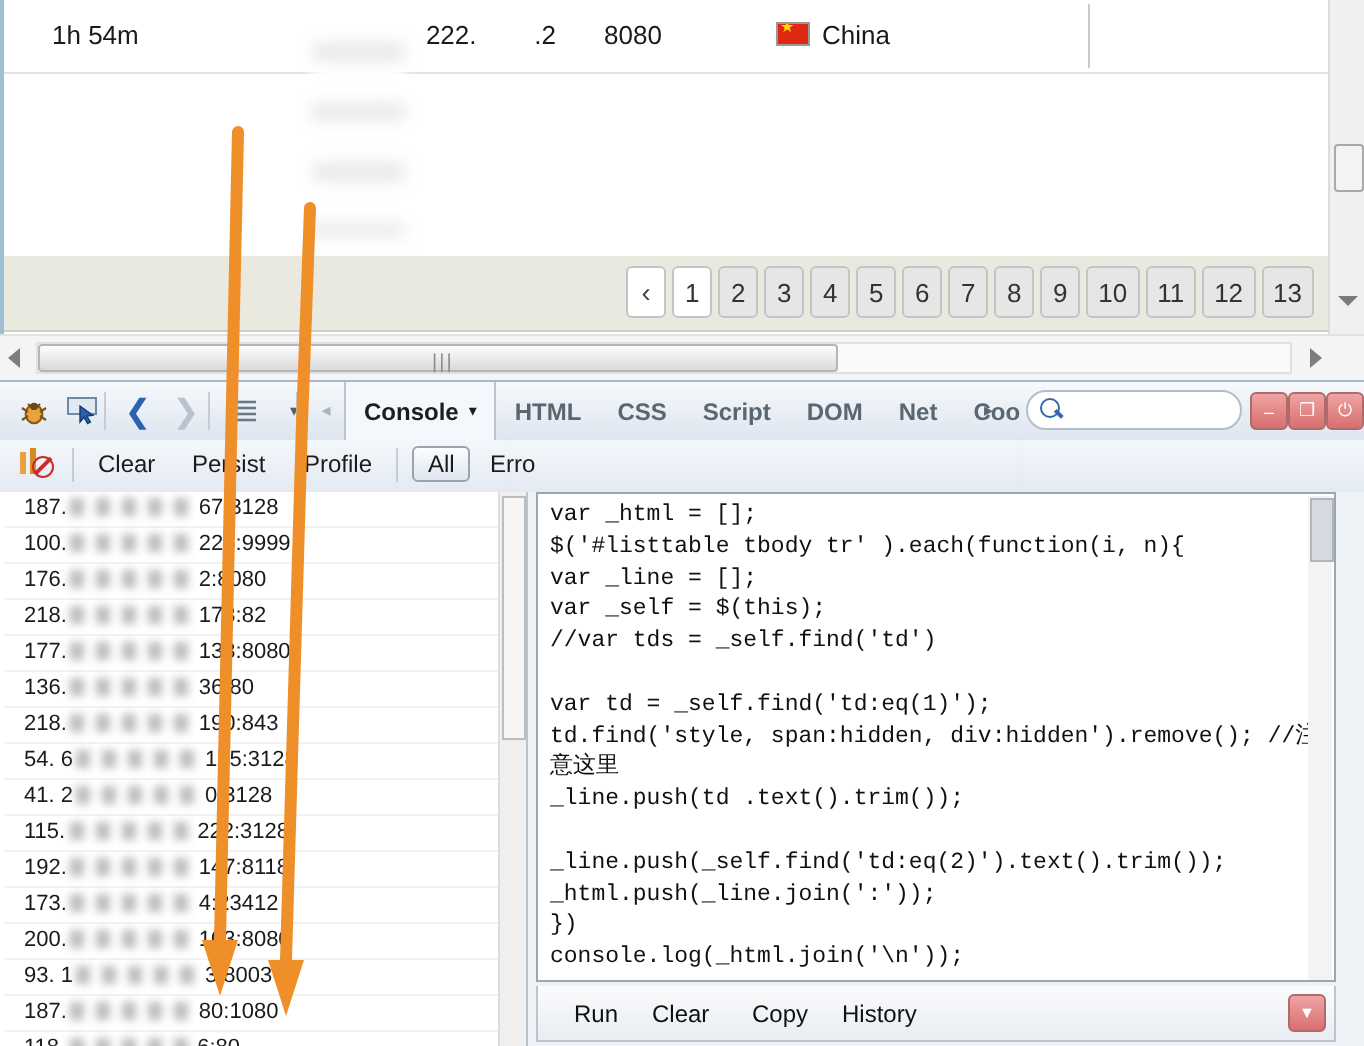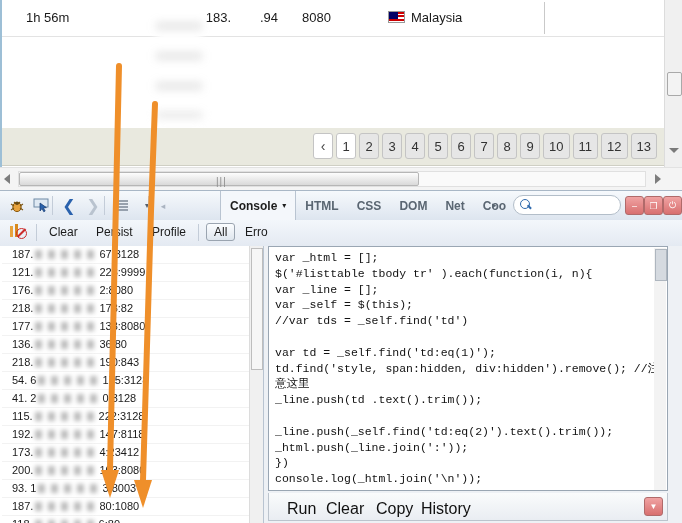--- a/index.html
+++ b/index.html
@@ -67,21 +67,21 @@
   .fb-ico{position:absolute;top:4px;width:22px;height:21px;display:flex;align-items:center;justify-content:center;font-size:13px;}
   .ico-bug{left:6px;}
   .ico-insp{left:30px;}
   .sep{position:absolute;top:5px;width:1px;height:19px;background:#c3ccd8;}
   .ico-back{left:58px;color:#2a62ad;font-size:16px;font-weight:bold;}
   .ico-fwd{left:82px;color:#b9c3cf;font-size:16px;font-weight:bold;}
   .ico-menu{left:110px;}
   .ico-caret{left:136px;font-size:8px;color:#55606e;}
   .ico-lt{left:152px;font-size:9px;color:#aab4c1;}
 
-  .tabs{position:absolute;left:172px;top:0;height:29px;display:flex;align-items:stretch;margin-left:48px;}
+  .tabs{position:absolute;left:172px;top:0;height:29px;display:flex;align-items:stretch;}
   .tab{padding:0 9px;display:flex;align-items:center;font-size:12px;font-weight:bold;color:#5a6672;}
   .tab.active{background:#f4f7fb;border-left:1px solid #b9c4d1;border-right:1px solid #b9c4d1;color:#1d1d1d;}
   .tab .car{margin-left:5px;font-size:8px;}
   .tab.clipped{width:26px;padding-right:0;overflow:hidden;}
   .tab-more{position:absolute;left:492px;top:9px;font-size:9px;color:#5a6672;}
 
   .fb-search{position:absolute;left:513px;top:4px;width:108px;height:20px;background:#fff;
              border:1px solid #b3bec9;border-radius:10px;box-sizing:border-box;}
   .fb-search .mag{position:absolute;left:6px;top:3px;width:8px;height:8px;border:1.6px solid #2f6aad;border-radius:50%;}
   .fb-search .mag:after{content:"";position:absolute;left:6px;top:6px;width:5px;height:1.6px;background:#2f6aad;transform:rotate(45deg);}
@@ -122,21 +122,21 @@
   
   .fb-right{position:absolute;left:264px;top:55px;width:418px;height:278px;background:#eef1f5;}
   .cmd{position:absolute;left:4px;top:0;width:400px;height:245px;background:#fff;border:1px solid #9aa6b3;
        box-sizing:border-box;overflow:hidden;}
   .cmd pre{margin:0;padding:3px 6px;font-family:"Liberation Mono","DejaVu Sans Mono",monospace;
            font-size:11.5px;line-height:15.8px;color:#111;white-space:pre-wrap;word-break:break-all;}
   .cmd-sb{position:absolute;right:1px;top:1px;width:12px;height:243px;background:#f3f3f3;}
   .cmd-sb .th{position:absolute;left:1px;top:1px;width:10px;height:30px;background:#d5dae0;border:1px solid #aeb6bf;}
   .cmd-footer{position:absolute;left:4px;top:247px;width:400px;height:28px;
               background:linear-gradient(to bottom,#fafbfc,#e9edf2);border:1px solid #bcc4cd;border-top:none;box-sizing:border-box;}
-  .fbtn{position:absolute;top:7px;font-size:16px;color:#111;}
+  .fbtn{position:absolute;top:7px;font-size:12px;color:#111;}
   .f-run{left:18px;} .f-clear{left:57px;} .f-copy{left:107px;} .f-hist{left:152px;}
   .red-tab{position:absolute;right:4px;top:4px;width:17px;height:17px;border:1px solid #b06a6a;border-radius:3px;
            background:linear-gradient(to bottom,#f0a3a3,#d86f6f);display:flex;align-items:center;justify-content:center;color:#fff;font-size:8px;}
 
   
   .anno{position:absolute;left:0;top:0;width:682px;height:523px;pointer-events:none;}
 
   
   .blurbox{position:absolute;background:#fff;}
   .bb-table{left:156px;top:0;width:46px;height:118px;
@@ -147,25 +147,25 @@
 </head>
 <body>
 
 <div class="app">
 
   <div class="table-region">
     <div class="tbl-outer">
       <table class="tbl">
         <tbody id="tbl-body">
             <tr>
-              <td class="c-time">1h 56m</td>
-              <td class="c-ip">183.&nbsp;&nbsp;&nbsp;&nbsp;&nbsp;&nbsp;&nbsp;&nbsp;.94</td>
+              <td class="c-time">1h 54m</td>
+              <td class="c-ip">222.&nbsp;&nbsp;&nbsp;&nbsp;&nbsp;&nbsp;&nbsp;&nbsp;.2</td>
               <td class="c-port">8080</td>
-              <td class="c-country"><span class="flag flag-my"></span>Malaysia</td>
-              <td class="c-bar1"><span class="pbar"><i style="width:16%;background:#e8391a"></i></span></td>
+              <td class="c-country"><span class="flag flag-cn"></span>China</td>
+              <td class="c-bar1"><span class="pbar"><i style="width:72%;background:#7ab72d"></i></span></td>
             </tr>
           </tbody>
       </table>
     </div>
 
     <div class="blurbox bb-table"></div>
 
     <div class="pager-row">
       <div class="pager" id="pager">
           <div class="pg prev">‹</div>
@@ -240,20 +240,23 @@
             <span>Console</span>
             <span class="car">▾</span>
           </div>
           <div class="tab">
             <span>HTML</span>
           </div>
           <div class="tab">
             <span>CSS</span>
           </div>
           <div class="tab">
+            <span>Script</span>
+          </div>
+          <div class="tab">
             <span>DOM</span>
           </div>
           <div class="tab">
             <span>Net</span>
           </div>
           <div class="tab clipped">
             <span>Coo</span>
           </div>
         </div>
       <div class="tab-more">▸</div>
@@ -278,21 +281,21 @@
       <div class="sbtn sb-persist">Persist</div>
       <div class="sbtn sb-profile">Profile</div>
       <div class="sub-sep" style="left:198px"></div>
       <div class="sbtn sb-all">All</div>
       <div class="sbtn sb-err">Erro</div>
     </div>
 
     <div class="fb-left">
       <div class="loglist" id="loglist">
           <div class="logrow"><span class="ip-a">187.</span><span class="ip-mid"></span><span class="ip-b">67:3128</span></div>
-          <div class="logrow"><span class="ip-a">121.</span><span class="ip-mid"></span><span class="ip-b">228:9999</span></div>
+          <div class="logrow"><span class="ip-a">100.</span><span class="ip-mid"></span><span class="ip-b">228:9999</span></div>
           <div class="logrow"><span class="ip-a">176.</span><span class="ip-mid"></span><span class="ip-b">2:8080</span></div>
           <div class="logrow"><span class="ip-a">218.</span><span class="ip-mid"></span><span class="ip-b">173:82</span></div>
           <div class="logrow"><span class="ip-a">177.</span><span class="ip-mid"></span><span class="ip-b">133:8080</span></div>
           <div class="logrow"><span class="ip-a">136.</span><span class="ip-mid"></span><span class="ip-b">36:80</span></div>
           <div class="logrow"><span class="ip-a">218.</span><span class="ip-mid"></span><span class="ip-b">190:843</span></div>
           <div class="logrow"><span class="ip-a">54. 6</span><span class="ip-mid"></span><span class="ip-b">175:3128</span></div>
           <div class="logrow"><span class="ip-a">41. 2</span><span class="ip-mid"></span><span class="ip-b">0:3128</span></div>
           <div class="logrow"><span class="ip-a">115.</span><span class="ip-mid"></span><span class="ip-b">222:3128</span></div>
           <div class="logrow"><span class="ip-a">192.</span><span class="ip-mid"></span><span class="ip-b">147:8118</span></div>
           <div class="logrow"><span class="ip-a">173.</span><span class="ip-mid"></span><span class="ip-b">4:23412</span></div>

